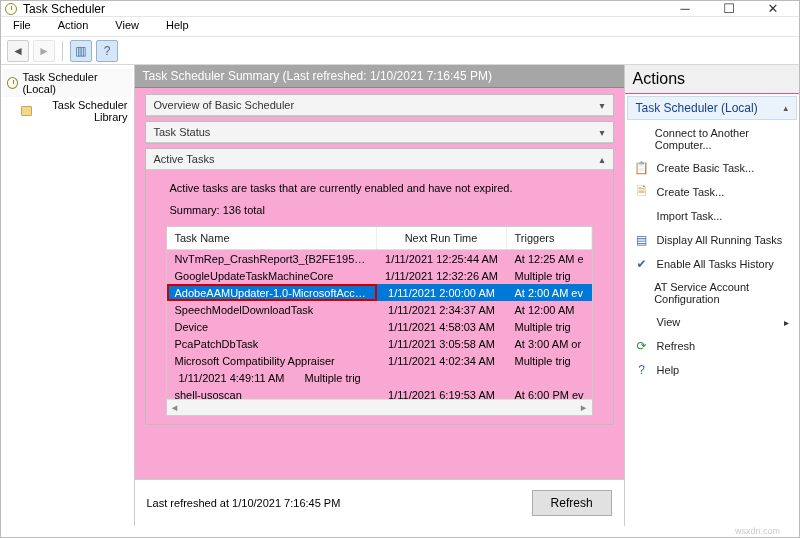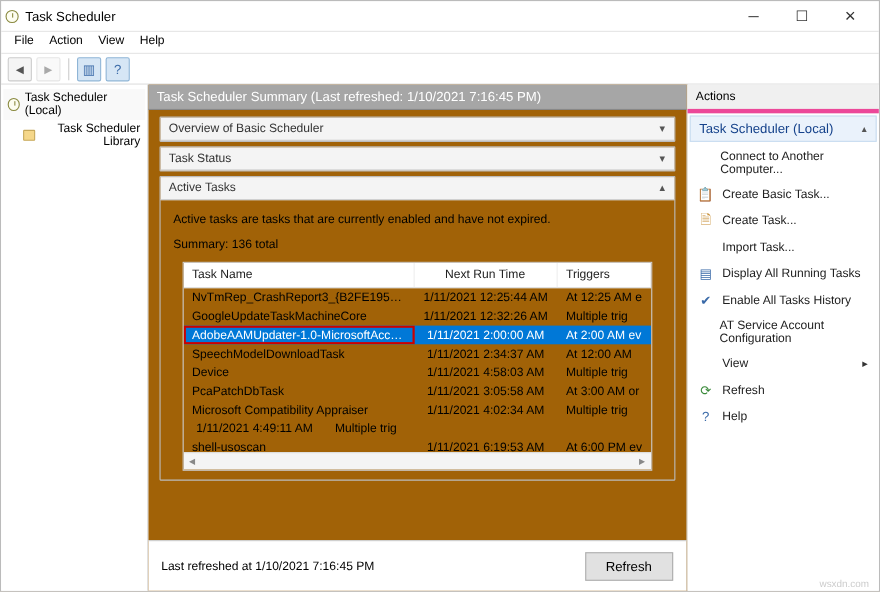--- a/index.html
+++ b/index.html
@@ -1,64 +1,64 @@
 <!DOCTYPE html>
 <html><head>
 <meta charset="utf-8">
 <style>
   * { box-sizing: border-box; font-family: "Segoe UI", Tahoma, sans-serif; font-size: 11px; }
   body { margin:0; background:#fff; width:800px; height:538px; overflow:hidden; border:1px solid #bbb; }
-  .titlebar { height:28px; display:flex; align-items:center; padding:0 4px; border-bottom:1px solid #e5e5e5;}
+  .titlebar { height:16px; display:flex; align-items:center; padding:0 4px; border-bottom:1px solid #e5e5e5;}
   .titlebar .title { margin-left:6px; font-size:12px; flex:0 0 auto;}
   .titlebar .spacer{flex:1 1 auto;}
   .winbtns { display:flex; height:100%;}
   .winbtn { width:44px; display:flex; align-items:center; justify-content:center; font-size:13px; color:#333;}
-  .menubar { height:20px; display:flex; gap:2px; padding:2px 6px; border-bottom:1px solid #e5e5e5;}
+  .menubar { height:20px; display:flex; gap:15px; padding:2px 6px; border-bottom:1px solid #e5e5e5;}
   .menubar span{ padding:0 6px; }
   .toolbar { height:28px; display:flex; align-items:center; padding:2px 6px; border-bottom:1px solid #d8d8d8; gap:4px;}
   .tbtn { width:22px; height:22px; border:1px solid #ccc; background:#f5f5f5; display:flex; align-items:center; justify-content:center; border-radius:2px; font-size:12px; color:#555;}
   .tsep{width:1px;height:20px;background:#ccc;margin:0 3px;}
   .content { display:flex; height:calc(538px - 28px - 20px - 28px - 1px);}
   .treepane { width:145px; border-right:1px solid #ccc; padding:4px 2px; background:#fff;}
   .treenode { display:flex; align-items:center; padding:2px 4px; gap:4px;}
   .treenode.root { background:#f9f9f9; }
   .treenode.child { padding-left:18px;text-align:right;}
   .clockicon{width:12px;height:12px;border:1px solid #8a8a40;border-radius:50%;background:#fdfdf0;position:relative;}
   .clockicon::before{content:"";position:absolute;left:5px;top:2px;width:1px;height:4px;background:#8a8a40;}
   .foldericon{width:13px;height:10px;background:#f5d78a;border:1px solid #c6a85a;border-radius:1px;}
-  .mainpane { flex:1 1 auto; background:#a16207; display:flex; flex-direction:column; border-right:1px solid #ccc;}
+  .mainpane { flex:1 1 auto; background:#f9a8d4; display:flex; flex-direction:column; border-right:1px solid #ccc;}
   .maintitle{background:#a6a6a6;color:#fff;padding:4px 8px;font-size:12px;border-bottom:1px solid #888;}
   .mainbody{flex:1;overflow:auto;padding:6px 10px;display:flex;flex-direction:column;gap:4px;}
   .panel{border:1px solid #bcbcbc;border-radius:1px;}
   .panelhead{display:flex;align-items:center;justify-content:space-between;background:#f4f4f4;border-bottom:1px solid #ccc;padding:4px 8px;font-size:12px;color:#333;}
   .panelhead .arrow{font-size:10px;color:#555;}
   .panelbody{padding:10px 12px 4px;}
-  .desc{margin:2px 0 10px;}
+  .desc{margin:2px 12px 10px;}
   .tablewrap{border:1px solid #ccc;margin:6px 8px 4px;height:190px;overflow:hidden;position:relative;}
   .thead{display:flex;background:#fff;border-bottom:1px solid #ddd;}
   .thead div{padding:5px 8px;font-size:11px;color:#222;border-right:1px solid #eee;}
   .c1{flex:0 0 210px;} .c2{flex:0 0 130px;text-align:center;} .c3{flex:1 1 auto;}
   .tbody{overflow:auto;height:160px;}
   .trow{display:flex;border-bottom:0;white-space:nowrap;overflow:hidden;}
   .trow div{padding:2.5px 8px;overflow:hidden;text-overflow:ellipsis;}
   .trow.sel{background:#0078d7;color:#fff;}
   .trow.sel .c1{outline:2px solid #c00;outline-offset:-2px;}
   .hscroll{height:16px;border-top:1px solid #ddd;background:#f4f4f4;position:absolute;bottom:0;left:0;right:0;display:flex;align-items:center;}
   .hscroll .btn{width:16px;text-align:center;color:#888;}
   .footer{border-top:1px solid #ccc;padding:10px 12px;display:flex;justify-content:space-between;align-items:center;background:#fff;}
   .refreshbtn{border:1px solid #adadad;background:#e1e1e1;padding:5px 18px;font-size:12px;}
   .actionspane{width:190px;background:#fff;display:flex;flex-direction:column;}
-  .actionstitle{background:#f0f0f0;padding:5px 8px;font-size:11px;border-bottom:4px solid #ec4899;}
+  .actionstitle{background:#f0f0f0;padding:5px 8px;font-size:16px;border-bottom:1px solid #ec4899;}
   .actionshdr{background:#eaf2fb;border:1px solid #c8dcf0;padding:4px 8px;display:flex;justify-content:space-between;align-items:center;margin:2px;}
   .actionshdr .ah{color:#15428b;font-size:12px;}
   .ai{display:flex;align-items:center;gap:8px;padding:5px 10px;color:#222;}
   .ai .ico{width:14px;height:14px;display:flex;align-items:center;justify-content:center;font-size:12px;}
   .green{color:#3a8a3a;} .blue{color:#3a6aa8;} .orange{color:#c89038;}
   .ai.sub .chev{margin-left:auto;color:#333;font-size:10px;}
-  .watermark{position:fixed;bottom:2px;right:10px;color:#ccc;font-size:9px;}
+  .watermark{position:fixed;bottom:2px;right:20px;color:#ccc;font-size:9px;}
 </style>
 </head>
 <body>
 
 <div class="titlebar">
   <span class="clockicon"></span>
   <span class="title">Task Scheduler</span>
   <span class="spacer"></span>
   <div class="winbtns">
     <div class="winbtn">─</div>

